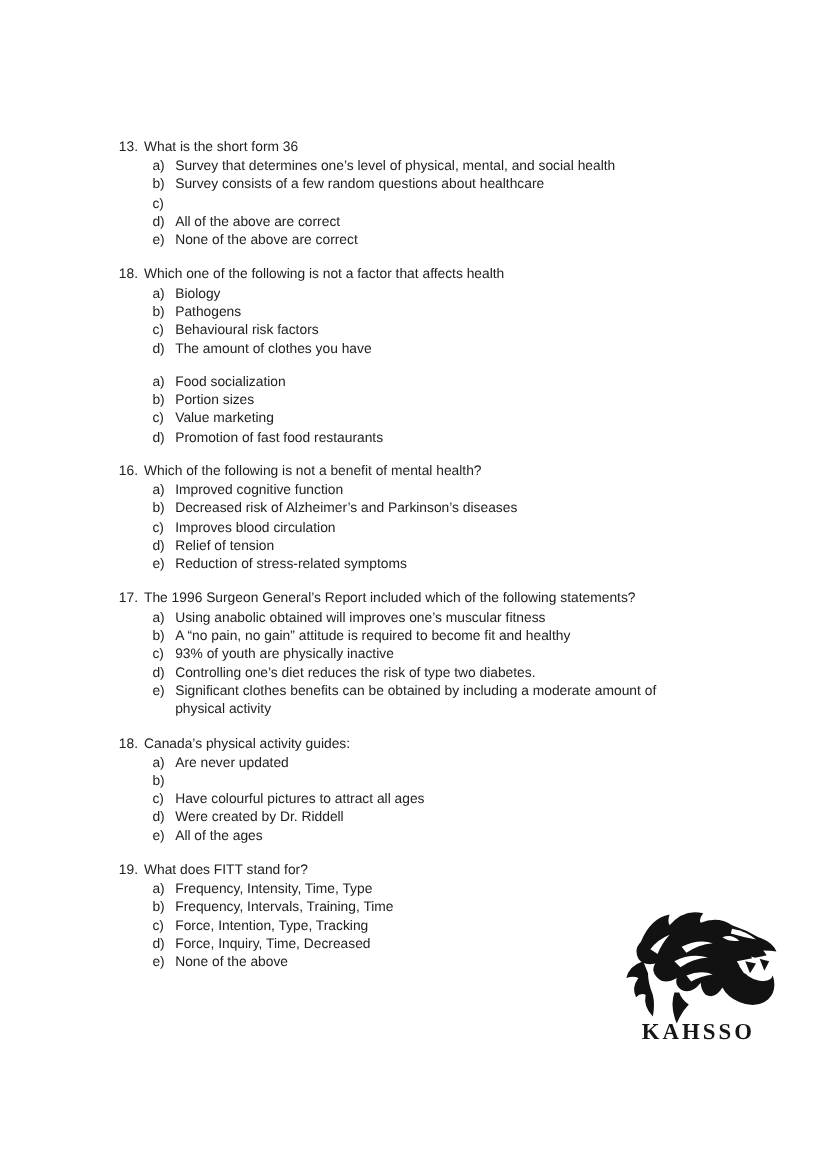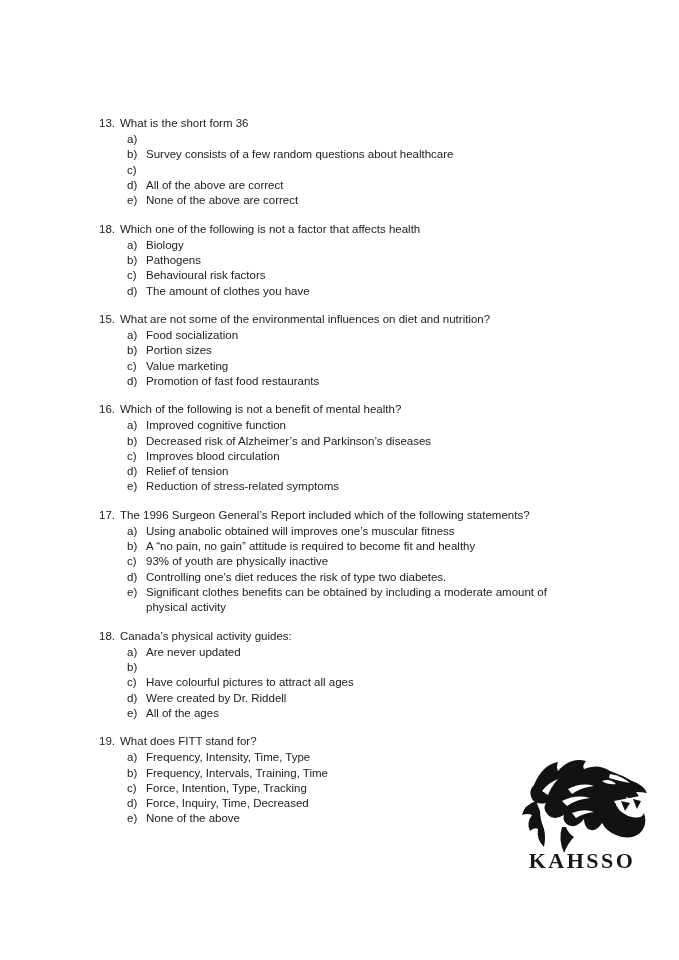--- a/index.html
+++ b/index.html
@@ -34,40 +34,41 @@
     left: 506px;
     top: 755px;
     width: 152px;
     text-align: center;
   }
   .logo svg { display: block; width: 152px; height: 100px; }
   .logo-text {
     display: block;
     margin-top: -2px;
     font-family: "Liberation Serif", serif;
-    font-size: 22px;
+    font-size: 19px;
     font-weight: bold;
     letter-spacing: 2.5px;
     color: #161616;
   }
 </style>
 </head>
 <body>
 
 <div class="page">
 
   <div class="content">
   <div class="question">
     <div class="q-line">
       <span class="q-num">13.</span>
       <span class="q-text">What is the short form 36</span>
     </div>
     <div class="options">
   <div class="option">
     <span class="opt-letter">a)</span>
+    <span class="opt-text">Survey that determines one’s level of physical, mental, and social health</span>
   </div>
 
   <div class="option">
     <span class="opt-letter">b)</span>
     <span class="opt-text">Survey consists of a few random questions about healthcare</span>
   </div>
 
   <div class="option">
     <span class="opt-letter">c)</span>
   </div>
@@ -106,24 +107,20 @@
   </div>
 
   <div class="option">
     <span class="opt-letter">d)</span>
     <span class="opt-text">The amount of clothes you have</span>
   </div>
 </div>
   </div>
 
   <div class="question">
-    <div class="q-line">
-      <span class="q-num">15.</span>
-      <span class="q-text">What are not some of the environmental influences on diet and nutrition?</span>
-    </div>
     <div class="options">
   <div class="option">
     <span class="opt-letter">a)</span>
     <span class="opt-text">Food socialization</span>
   </div>
 
   <div class="option">
     <span class="opt-letter">b)</span>
     <span class="opt-text">Portion sizes</span>
   </div>

